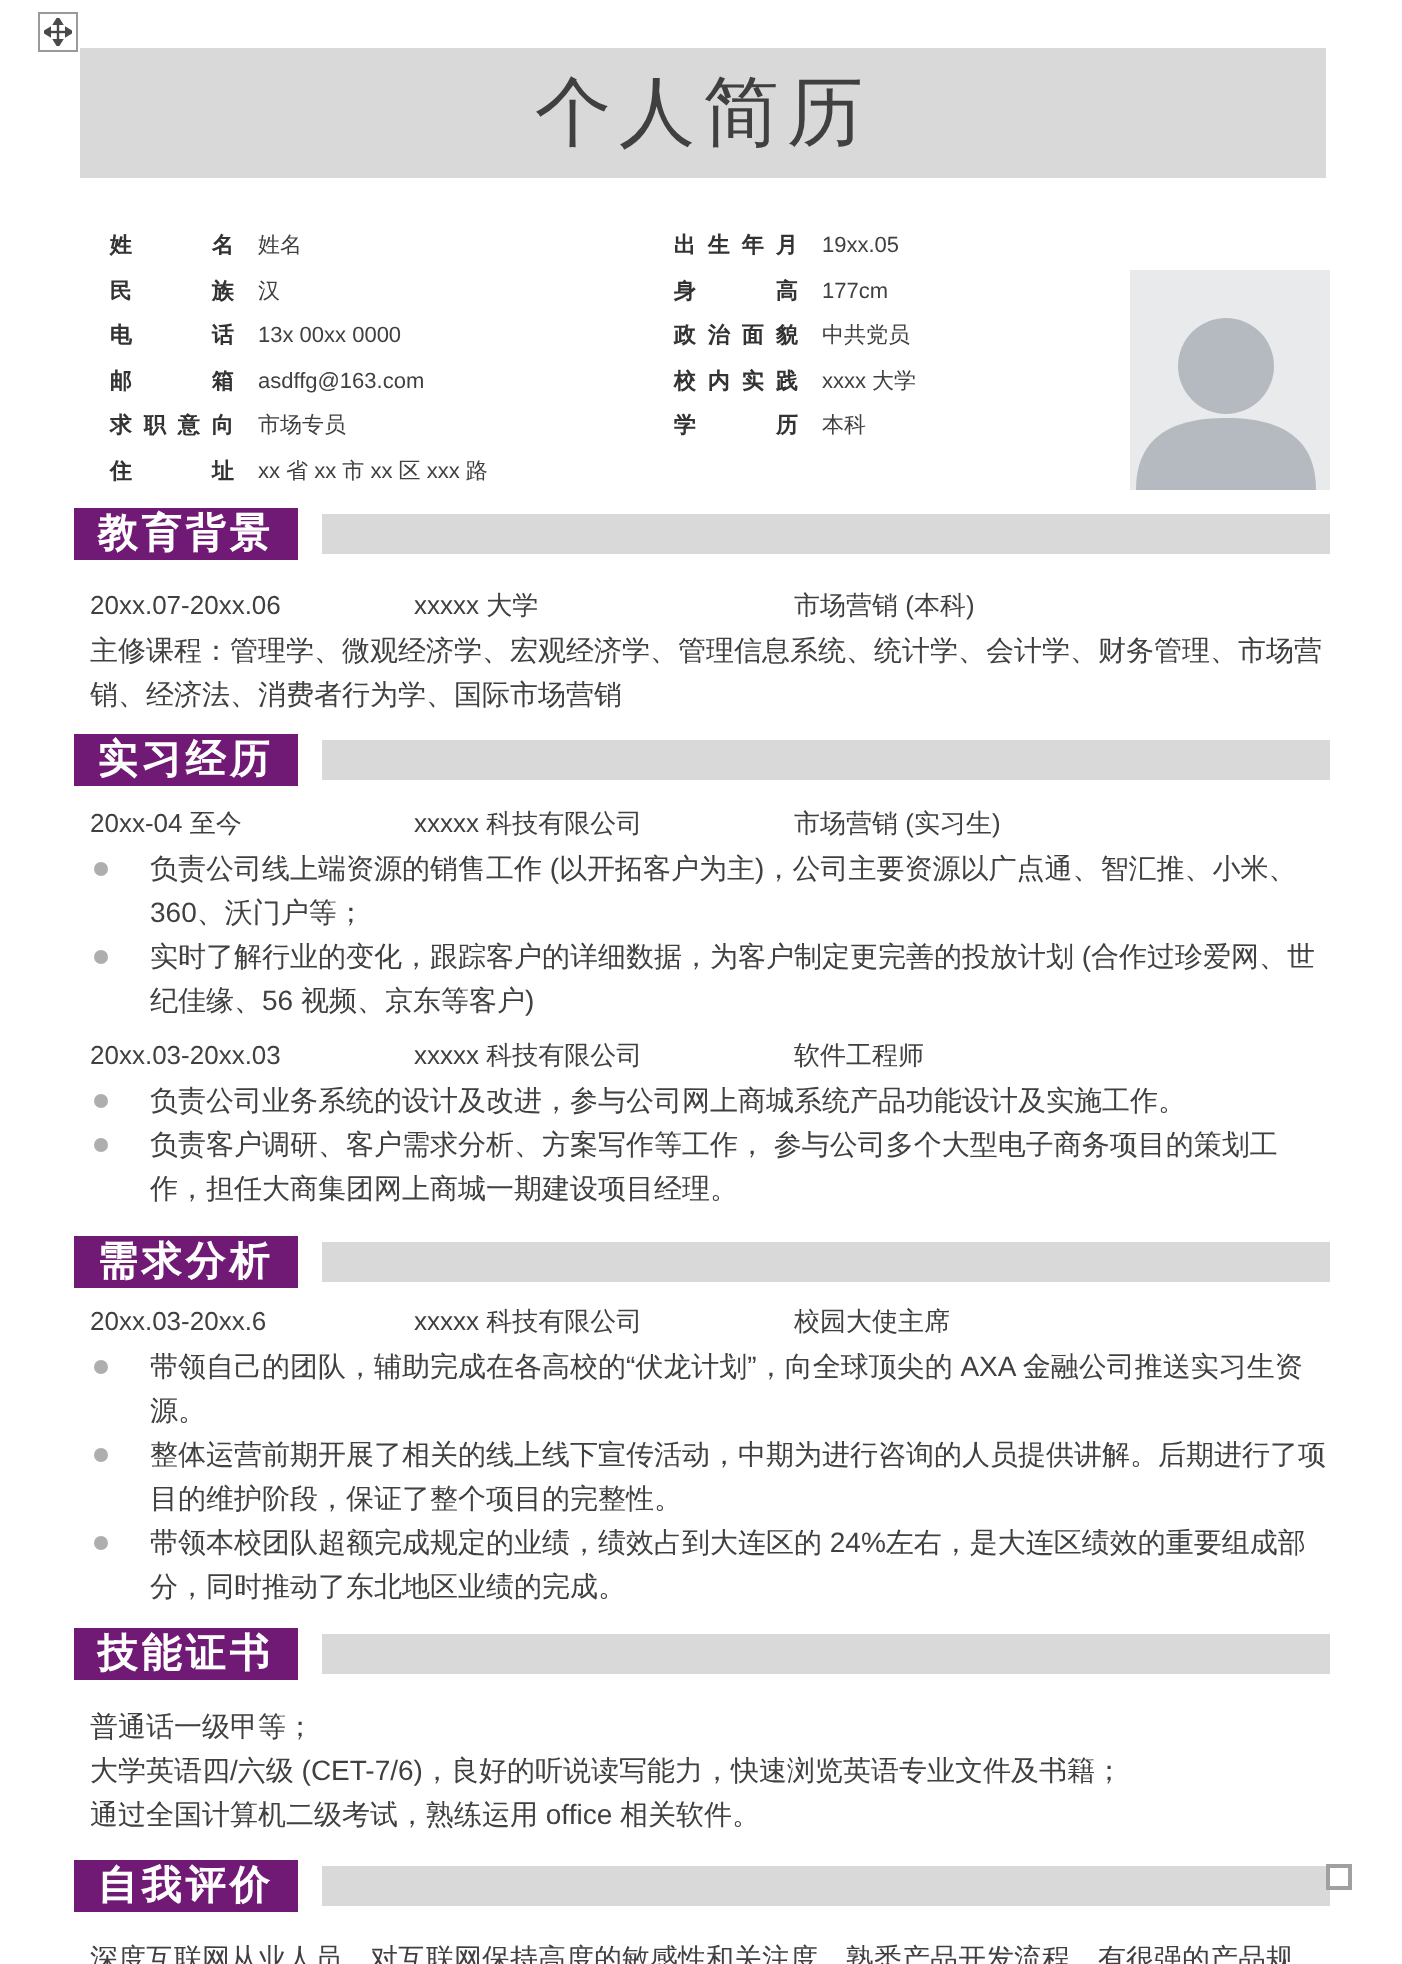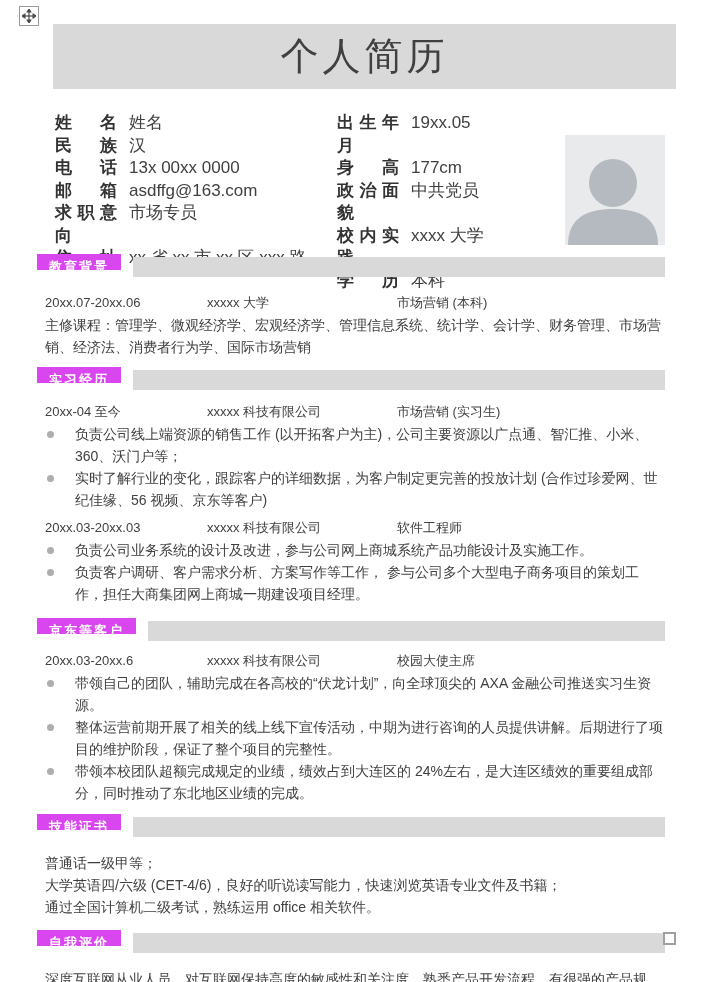--- a/index.html
+++ b/index.html
@@ -13,48 +13,48 @@
   
   .move-handle{
     position:absolute;left:19px;top:6px;width:20px;height:20px;
     border:1px solid #9a9a9a;background:#fff;
     display:flex;align-items:center;justify-content:center;box-sizing:border-box;
   }
   .move-handle svg{display:block;}
 
   
   .banner{
-    position:absolute;left:53px;top:24px;width:623px;height:65px;
+    position:absolute;left:40px;top:24px;width:623px;height:65px;
     background:#d9d9d9;display:flex;align-items:center;justify-content:center;
     font-size:38px;letter-spacing:4px;color:#404040;
   }
 
   
   .info-wrap{position:absolute;left:37px;top:112px;width:628px;}
   .info-cols{display:flex;padding-left:18px;}
   .col-left{width:282px;}
   .col-right{width:235px;}
-  .info-row{display:flex;font-size:17px;line-height:22.5px;}
+  .info-row{display:flex;font-size:11px;line-height:22.5px;}
   .info-label{
     display:inline-block;width:62px;font-weight:bold;color:#333333;
     text-align:justify;text-align-last:justify;margin-right:12px;flex:none;
   }
   .info-value{white-space:nowrap;}
 
   .photo{
     position:absolute;left:565px;top:135px;width:100px;height:110px;
     background:#e9eaeb;overflow:hidden;
   }
 
   
   .content{position:absolute;left:37px;top:250px;width:628px;}
   .section-header{display:flex;align-items:flex-start;height:26px;}
   .sh-label{
-    background:#d946ef;color:#ffffff;font-size:13px;font-weight:bold;
-    height:16px;line-height:26px;padding:0 12px;letter-spacing:2px;flex:none;
+    background:#701a75;color:#ffffff;font-size:20px;font-weight:bold;
+    height:26px;line-height:26px;padding:0 12px;letter-spacing:2px;flex:none;
   }
   .sh-bar{flex:1;height:20px;margin-top:3px;margin-left:12px;background:#d9d9d9;}
 
   .exp-row{
     display:grid;grid-template-columns:162px 190px 1fr;
     padding-left:8px;font-size:13px;line-height:22px;
   }
   .para{font-size:14px;line-height:22px;padding-left:8px;}
   .bullets{list-style:none;margin:0;padding:0;}
   .bullet-item{
@@ -193,40 +193,40 @@
       <span>20xx.03-20xx.03</span>
       <span>xxxxx 科技有限公司</span>
       <span>软件工程师</span>
     </div>
     <ul class="bullets">
       <li class="bullet-item"><span class="dot"></span><span>负责公司业务系统的设计及改进，参与公司网上商城系统产品功能设计及实施工作。</span></li>
       <li class="bullet-item"><span class="dot"></span><span>负责客户调研、客户需求分析、方案写作等工作， 参与公司多个大型电子商务项目的策划工作，担任大商集团网上商城一期建设项目经理。</span></li>
     </ul>
 
     <div class="section-header mt13">
-      <span class="sh-label">京东等客户</span>
+      <span class="sh-label">需求分析</span>
       <span class="sh-bar"></span>
     </div>
     <div class="exp-row mt6">
       <span>20xx.03-20xx.6</span>
       <span>xxxxx 科技有限公司</span>
       <span>校园大使主席</span>
     </div>
     <ul class="bullets">
       <li class="bullet-item"><span class="dot"></span><span>带领自己的团队，辅助完成在各高校的“伏龙计划”，向全球顶尖的 AXA 金融公司推送实习生资源。</span></li>
       <li class="bullet-item"><span class="dot"></span><span>整体运营前期开展了相关的线上线下宣传活动，中期为进行咨询的人员提供讲解。后期进行了项目的维护阶段，保证了整个项目的完整性。</span></li>
       <li class="bullet-item"><span class="dot"></span><span>带领本校团队超额完成规定的业绩，绩效占到大连区的 24%左右，是大连区绩效的重要组成部分，同时推动了东北地区业绩的完成。</span></li>
     </ul>
 
     <div class="section-header mt10">
       <span class="sh-label">技能证书</span>
       <span class="sh-bar"></span>
     </div>
     <div class="skill-line mt12">普通话一级甲等；</div>
-    <div class="skill-line">大学英语四/六级 (CET-4/6)，良好的听说读写能力，快速浏览英语专业文件及书籍；</div>
+    <div class="skill-line">大学英语四/六级 (CET-7/6)，良好的听说读写能力，快速浏览英语专业文件及书籍；</div>
     <div class="skill-line">通过全国计算机二级考试，熟练运用 office 相关软件。</div>
 
     <div class="section-header mt12">
       <span class="sh-label">自我评价</span>
       <span class="sh-bar"></span>
     </div>
     <div class="para mt12">深度互联网从业人员，对互联网保持高度的敏感性和关注度，熟悉产品开发流程，有很强的产品规划、需求分析、交互设计能力，能独立承担 APP 和 WEB 项目的管控工作，善于沟通，贴近用户。</div>
 
   </div>
 

